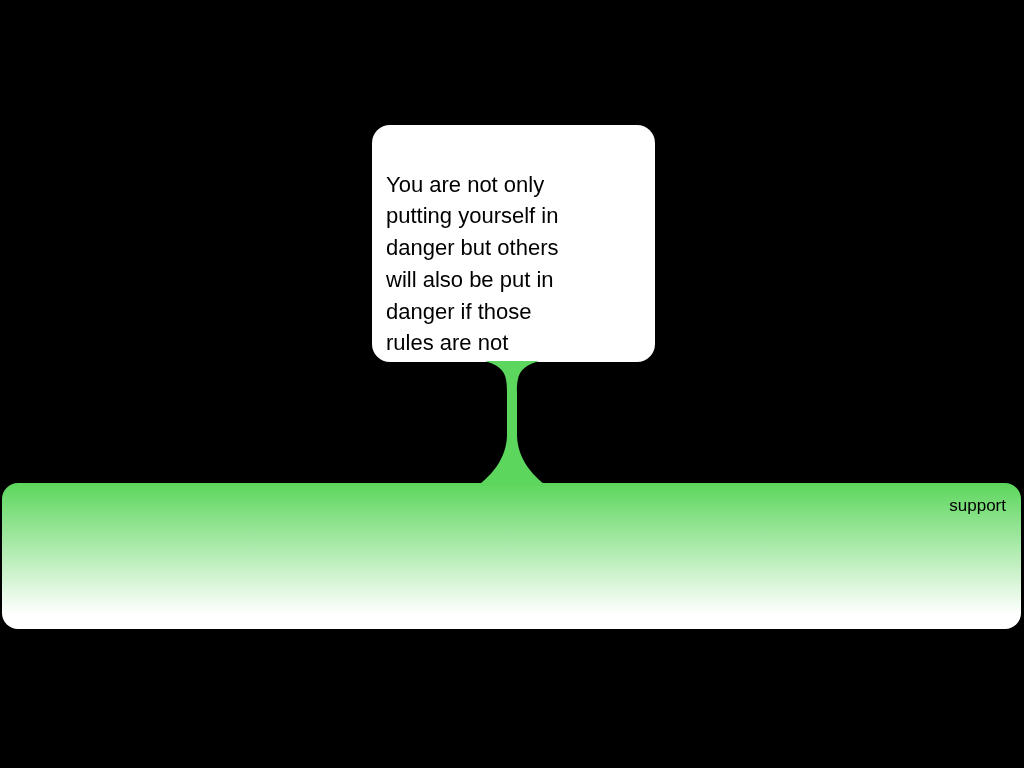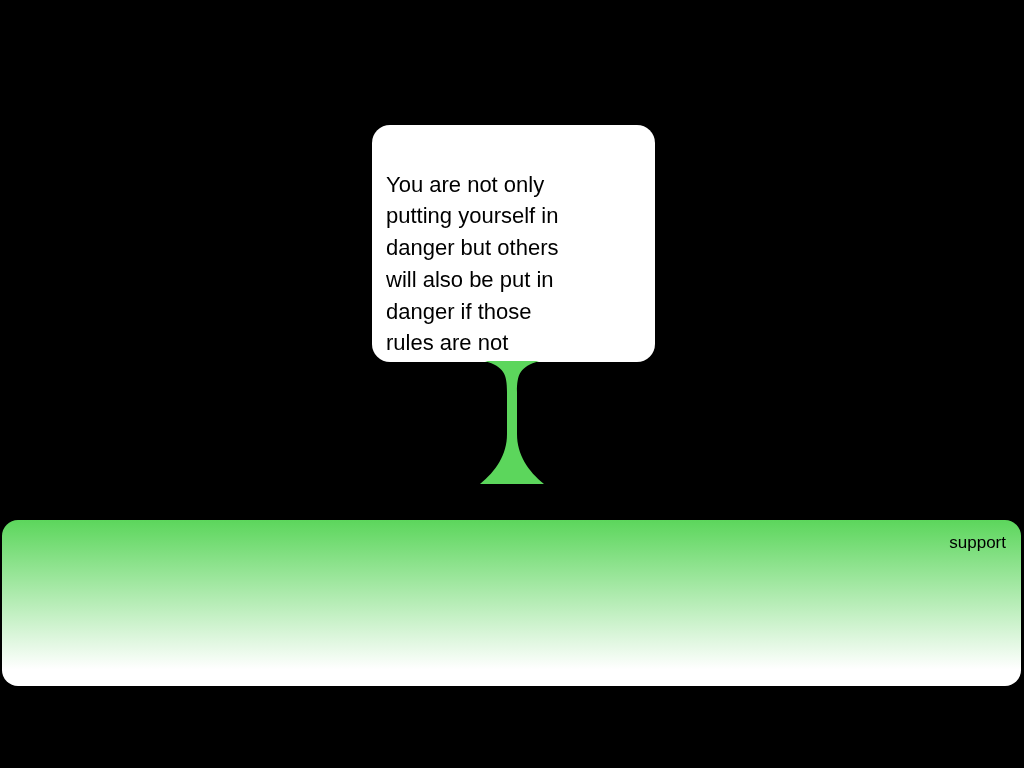--- a/index.html
+++ b/index.html
@@ -42,28 +42,27 @@
     height: 125px;
   }
   .connector path {
     fill: var(--accent_green, #5cd65c);
   }
   .support-group {
     position: absolute;
     left: 2px;
     top: 483px;
     width: 1019px;
-    height: 166px;
+    height: 146px;
     border-radius: 16px;
     background: linear-gradient(
       to bottom,
       var(--group_gradient_top, #5cd65c) 0%,
       var(--group_gradient_bottom, #ffffff) 90%
     );
-    margin-top: 37px;
   }
   .group-label {
     position: absolute;
     top: 13px;
     right: 15px;
     font-size: 17px;
     line-height: 20px;
     color: var(--text, #000);
   }
 </style>

